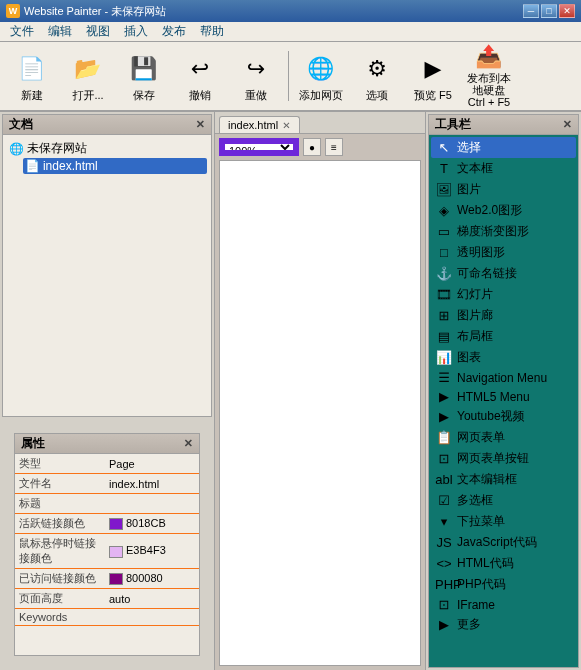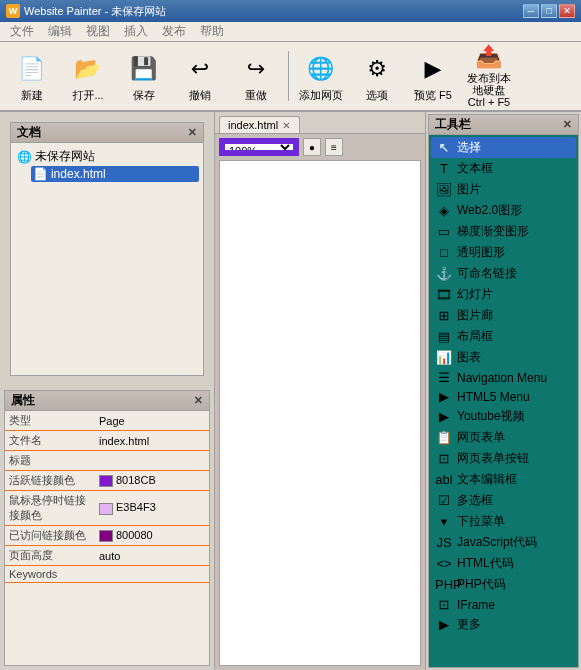--- a/index.html
+++ b/index.html
@@ -41,21 +41,21 @@
       height: 20px;
       display: flex;
       align-items: center;
       padding: 0 4px;
       border-bottom: 1px solid #a0a0a0;
       gap: 2px;
     }
     .menu-item {
       padding: 1px 6px;
       font-size: 12px;
-      color: #737373;
+      color: #0c4a6e;
       cursor: pointer;
       border-radius: 2px;
     }
 
     
     .toolbar {
       background: #f0ece4;
       height: 70px;
       display: flex;
       align-items: center;
@@ -95,21 +95,21 @@
       width: 215px;
       display: flex;
       flex-direction: column;
       border-right: 1px solid #a0a0a0;
     }
 
     
     .panel {
       background: #f0ece4;
       border: 1px solid #a0a0a0;
-      margin: 10px;
+      margin: 2px;
       flex: 1;
       display: flex;
       flex-direction: column;
       min-height: 0;
     }
     .panel-header {
       background: linear-gradient(to bottom, #c8c0b8, #b8b0a8);
       padding: 2px 6px;
       font-size: 12px;
       font-weight: bold;
@@ -126,22 +126,22 @@
     .tree-item { display: flex; align-items: center; gap: 3px; padding: 1px 2px; cursor: pointer; border-radius: 2px; }
     .tree-item.selected { background: #316ac5; color: white; }
     .tree-root { font-size: 12px; }
     .tree-child { margin-left: 16px; font-size: 12px; }
     .tree-icon { font-size: 12px; }
 
     
     .props-panel {
       background: #f0ece4;
       border: 1px solid #a0a0a0;
-      margin: 4px;
-      height: 276px;
+      margin: 14px;
+      height: 223px;
       display: flex;
       flex-direction: column;
       flex-shrink: 0;
     }
     .props-content { overflow: auto; flex: 1; }
     .props-table { width: 100%; border-collapse: collapse; }
     .props-table tr td {
       border-bottom: 1px solid #f97316;
       padding: 2px 4px;
       font-size: 11px;

